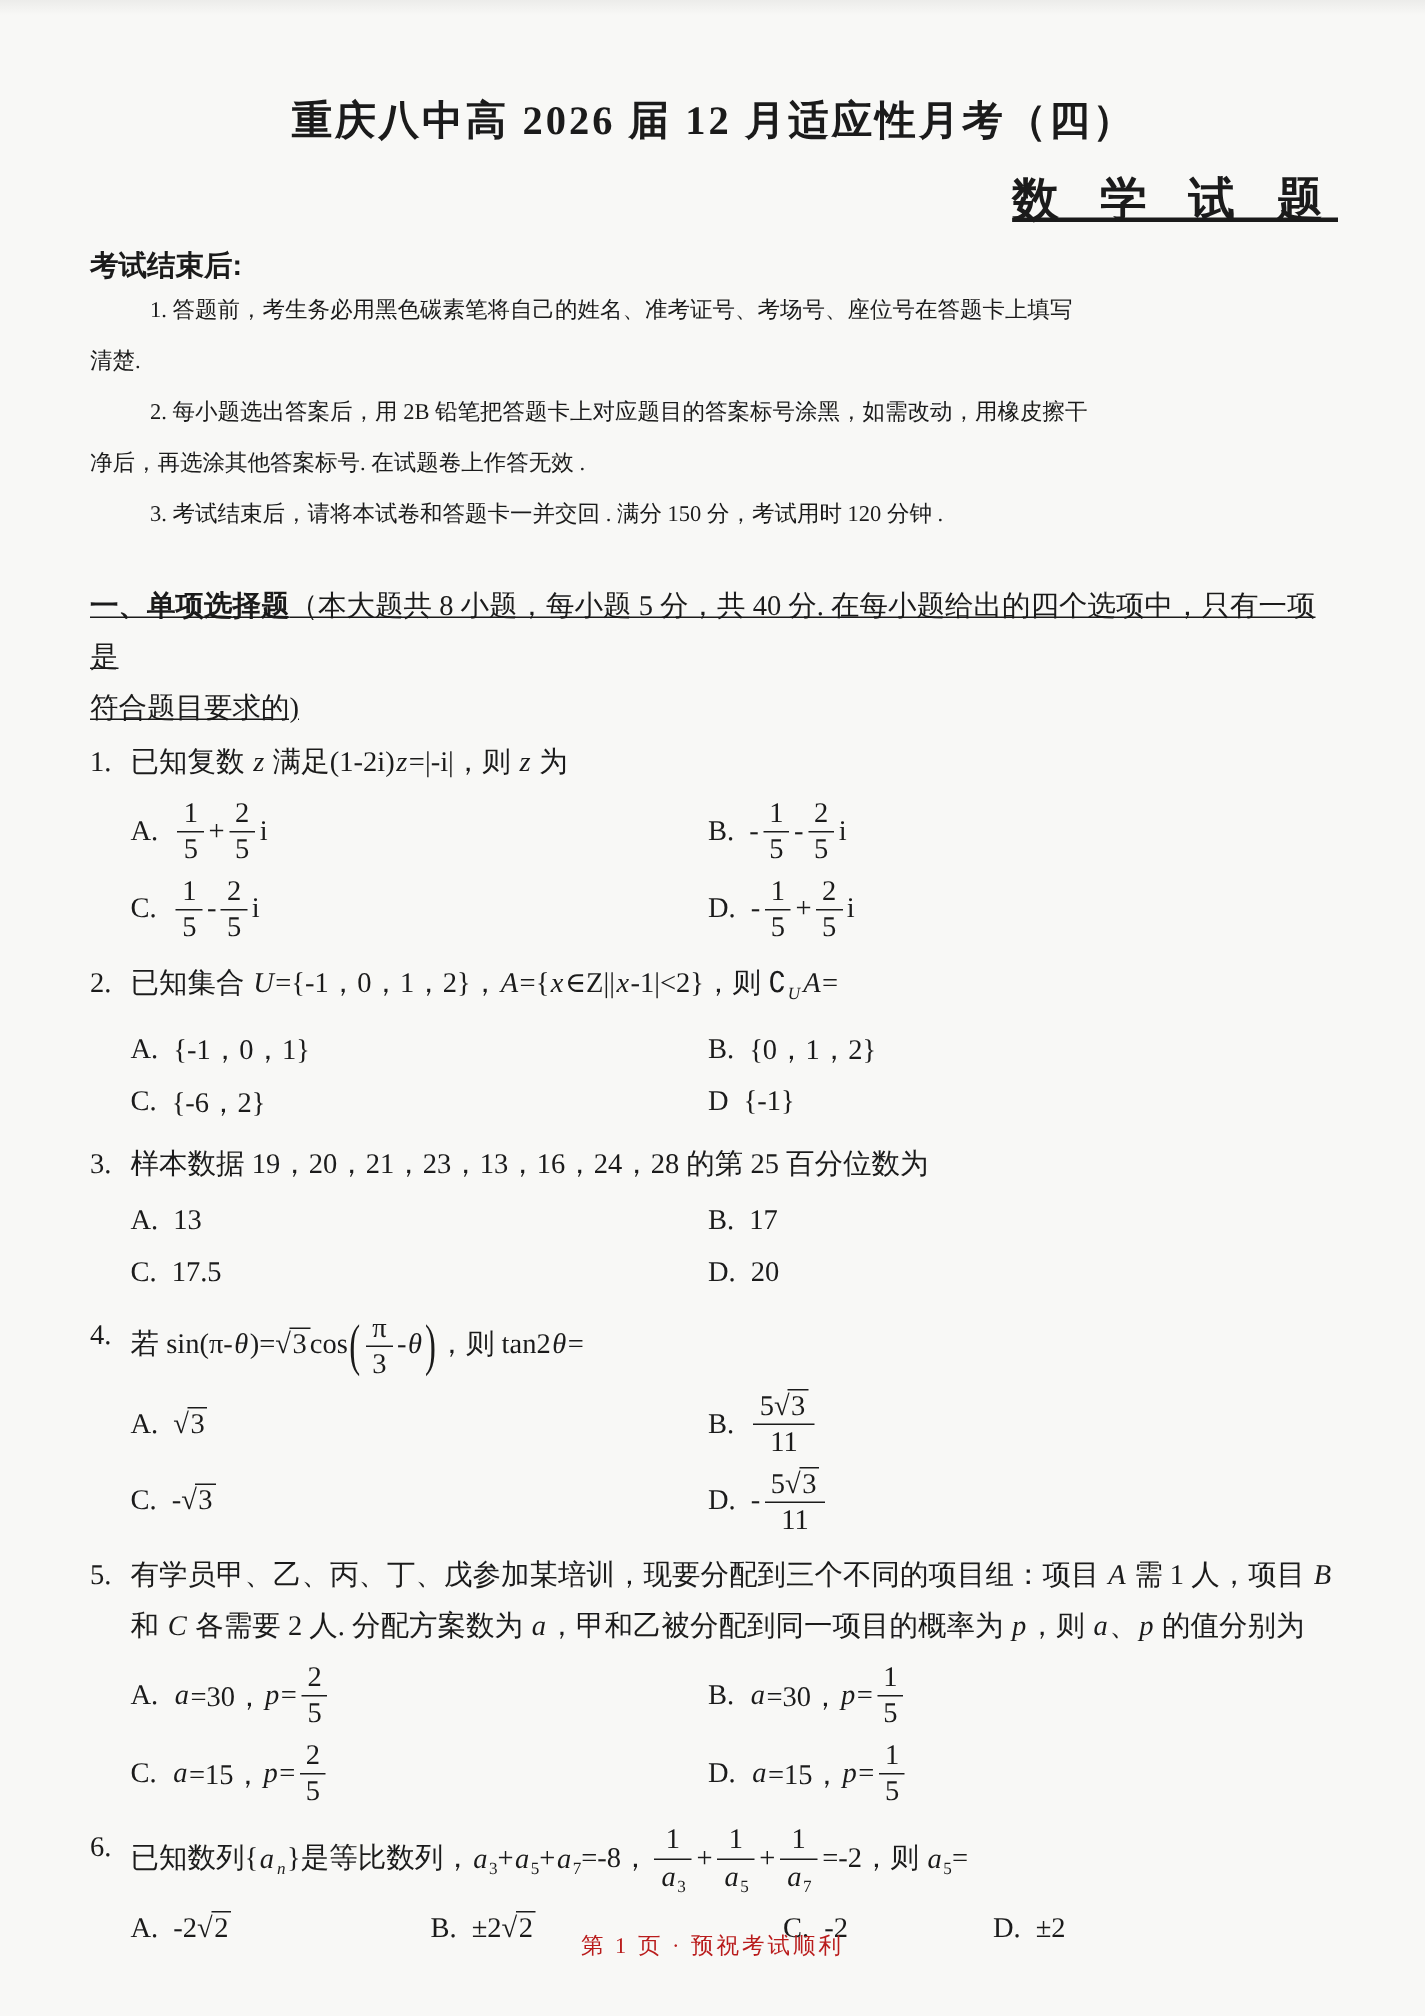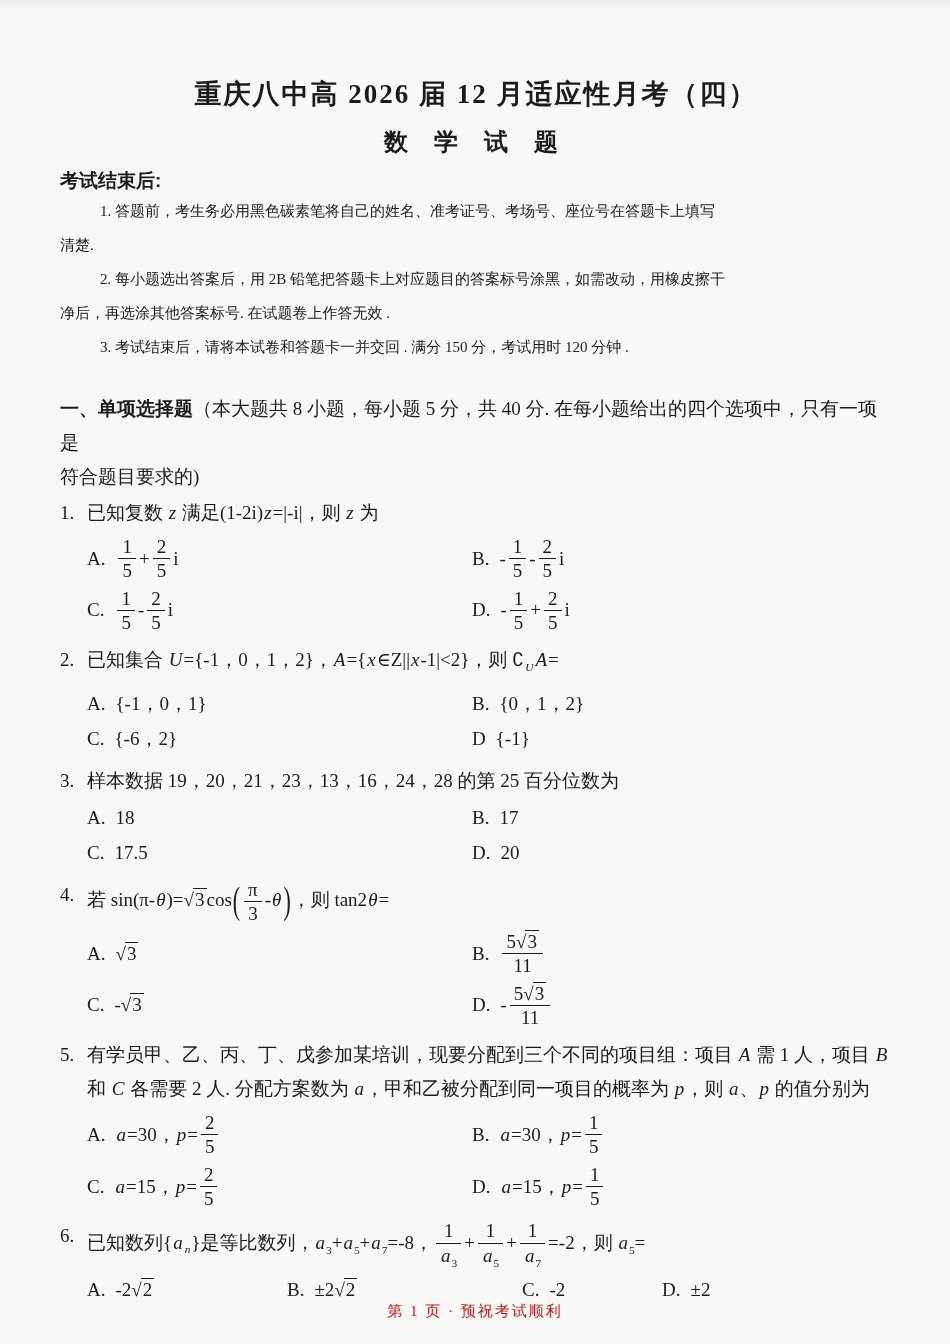--- a/index.html
+++ b/index.html
@@ -3,28 +3,28 @@
 <meta charset="utf-8">
 <style>
   html,body{margin:0;padding:0;}
   body{
     width:950px;height:1344px;
     background:linear-gradient(180deg,#ececea 0,#f8f8f6 10px,#f8f8f6 100%);
     font-family:"Liberation Serif","DejaVu Serif",serif;
     color:#1b1b1b;
     overflow:hidden;
   }
-  .page{position:relative;width:950px;height:1160px;box-sizing:border-box;padding:62px 58px 0 60px;margin-top:14px;}
+  .page{position:relative;width:950px;height:1160px;box-sizing:border-box;padding:62px 58px 0 60px;}
   .title{text-align:center;font-size:27px;font-weight:bold;letter-spacing:2px;}
-  .subtitle{text-align:center;font-size:24px;font-weight:bold;letter-spacing:10px;margin-top:14px;}
+  .subtitle{text-align:right;font-size:31px;font-weight:bold;letter-spacing:10px;margin-top:14px;text-decoration:underline;}
   .notice-heading{margin-top:10px;font-size:19px;font-weight:bold;
     font-family:"Liberation Sans","DejaVu Sans",sans-serif;}
   .notice-line{font-size:15px;line-height:34px;}
   .notice-line.indent{text-indent:40px;}
-  #section-header{margin-top:28px;}
+  #section-header{margin-top:28px;text-decoration:underline;}
   .section-line{font-size:19px;line-height:34px;}
   .bold-hei{font-weight:bold;font-family:"Liberation Sans","DejaVu Sans",sans-serif;}
   #questions{margin-top:2px;}
   .question{position:relative;font-size:19px;margin-bottom:7px;}
   .qnum{position:absolute;left:0;top:0;line-height:34px;}
   .stem{padding-left:27px;}
   .stem-line{line-height:34px;}
   .options{padding-left:27px;margin-top:3px;}
   .options.cols2{display:grid;grid-template-columns:385px 1fr;}
   .options.cols4{display:flex;}
@@ -140,21 +140,21 @@
         </div>
       </div>
       <div class="question">
         <span class="qnum">3.</span>
         <div class="stem">
           <div class="stem-line">样本数据 19，20，21，23，13，16，24，28 的第 25 百分位数为</div>
         </div>
         <div class="options cols2">
           <div class="opt">
             <span class="opt-label">A.</span>
-            <span class="opt-math">18</span>
+            <span class="opt-math">13</span>
           </div>
           <div class="opt">
             <span class="opt-label">B.</span>
             <span class="opt-math">17</span>
           </div>
           <div class="opt">
             <span class="opt-label">C.</span>
             <span class="opt-math">17.5</span>
           </div>
           <div class="opt">

